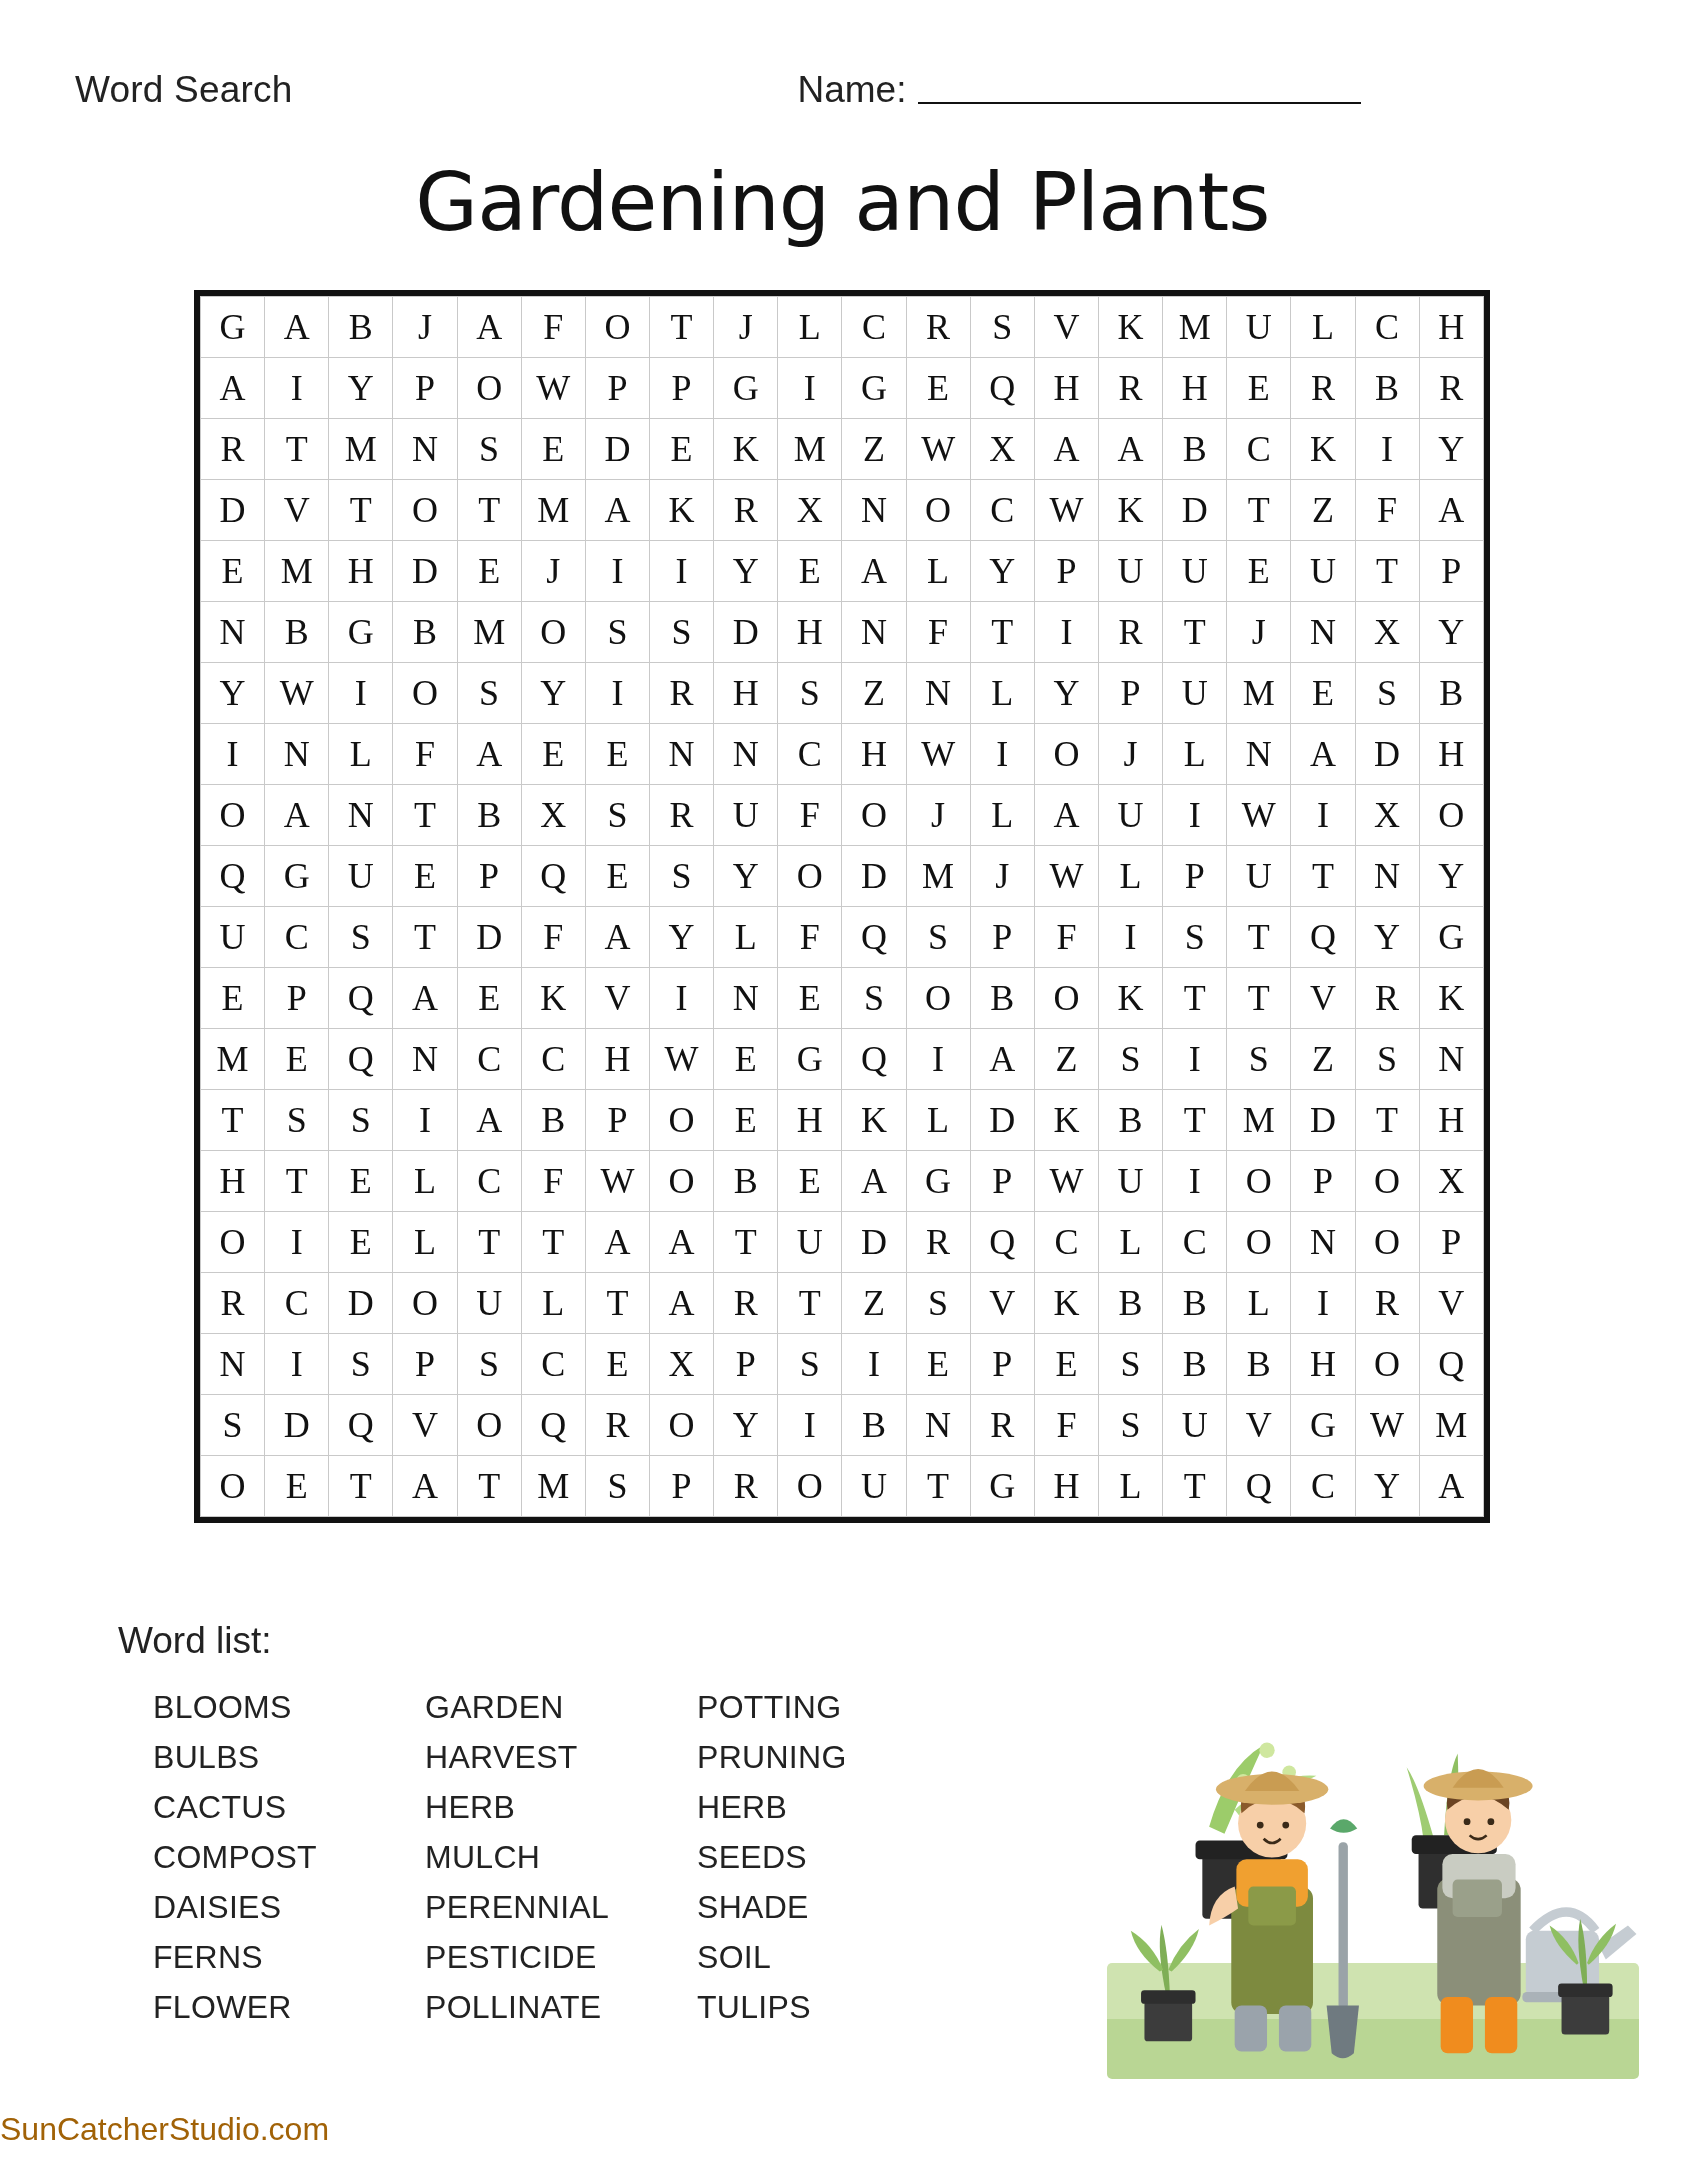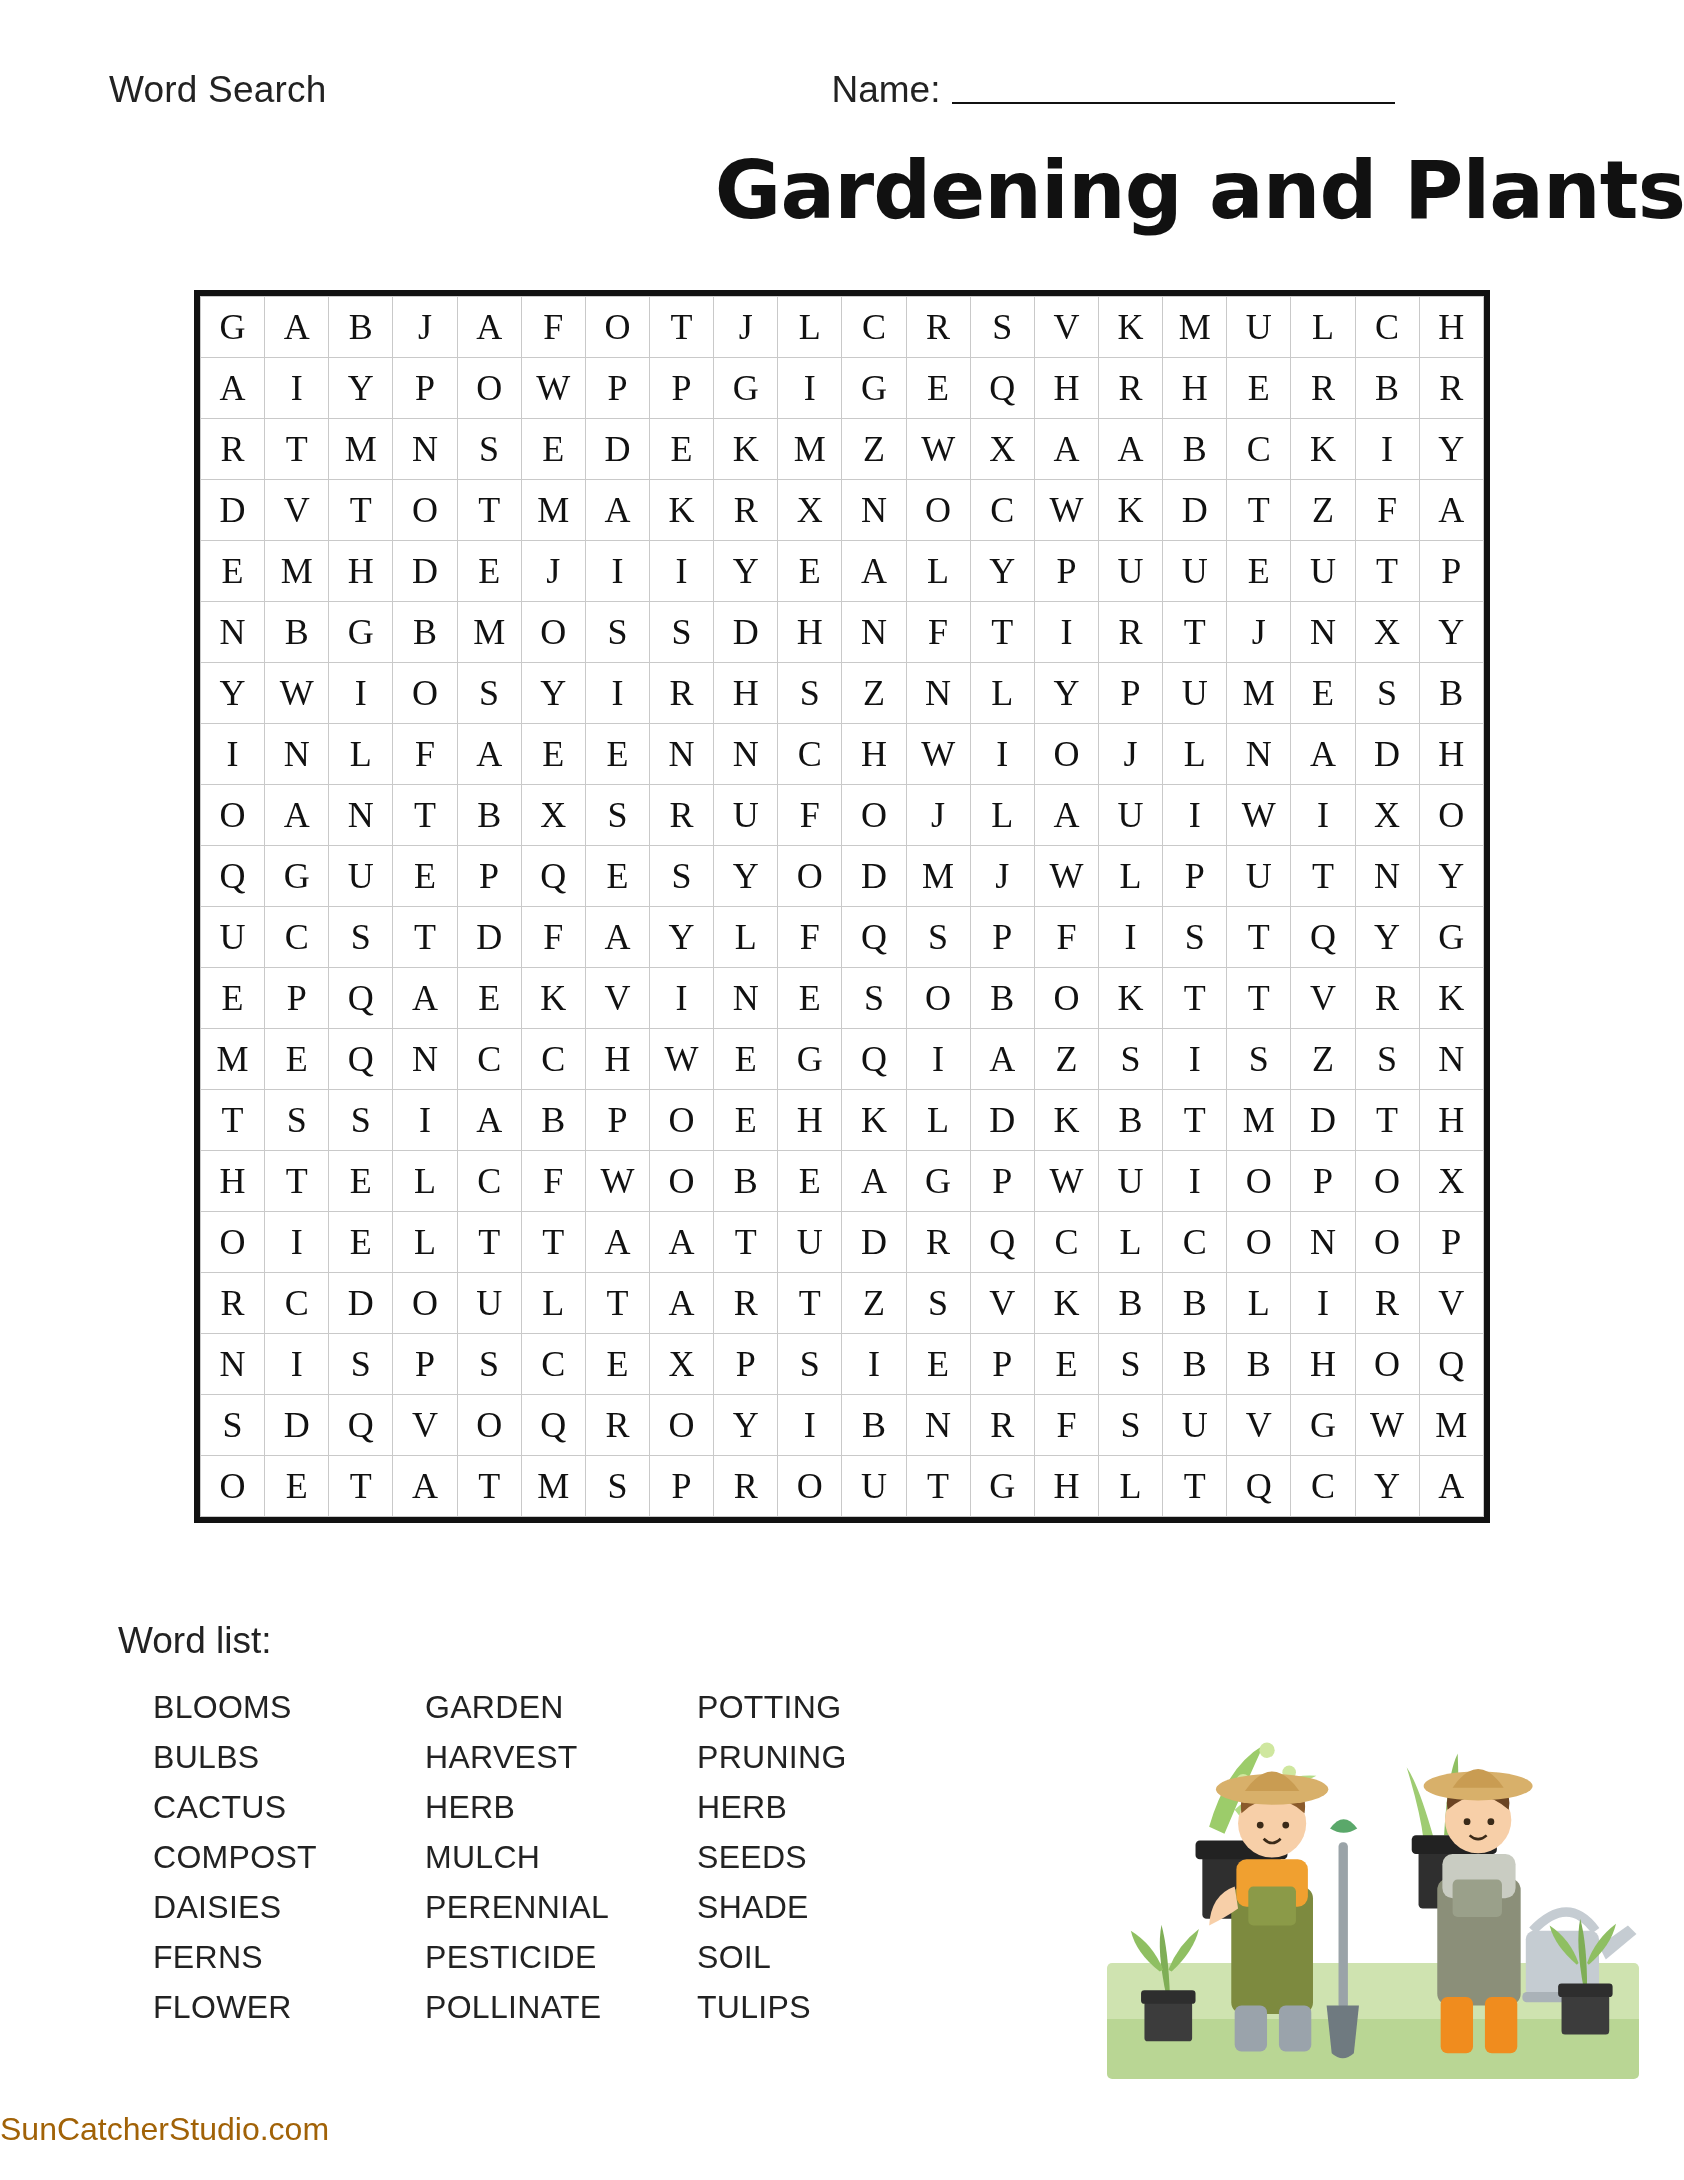--- a/index.html
+++ b/index.html
@@ -13,21 +13,21 @@
     font-family: "Liberation Sans", sans-serif;
     color: #1a1a1a;
     position: relative;
     overflow: hidden;
   }
 
   
   .header {
     display: flex;
     align-items: flex-end;
-    padding: 60px 128px 0 109px;
+    padding: 60px 128px 0 75px;
     height: 51px;
   }
   .ws-label {
     font-size: 37px;
     color: #222;
     letter-spacing: 0.2px;
   }
   .name-area {
     margin-left: 464px;
     display: flex;
@@ -41,26 +41,26 @@
   }
   .name-line {
     width: 443px;
     height: 0;
     border-bottom: 2.6px solid #111;
     margin-bottom: 6.8px;
   }
 
   
   .title {
-    text-align: right;
+    text-align: center;
     font-family: "DejaVu Sans", sans-serif;
-    font-weight: bold;
+    font-weight: normal;
     font-size: 81px;
     letter-spacing: -0.9px;
-    margin-top: 32px;
+    margin-top: 44px;
     color: #111;
   }
 
   
   .grid-wrap {
     position: absolute;
     left: 194px;
     top: 290px;
     width: 1296px;
     border: 6px solid #111;

